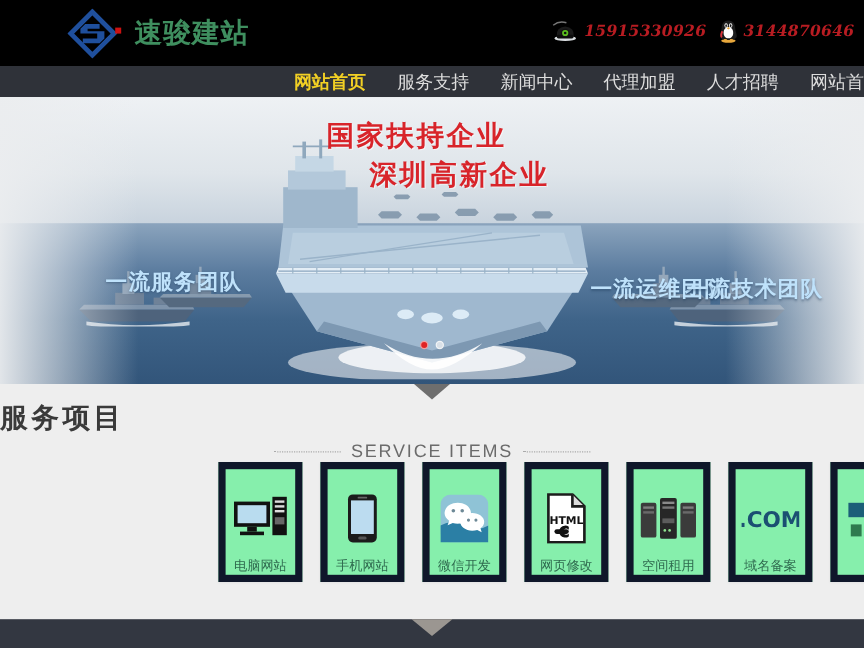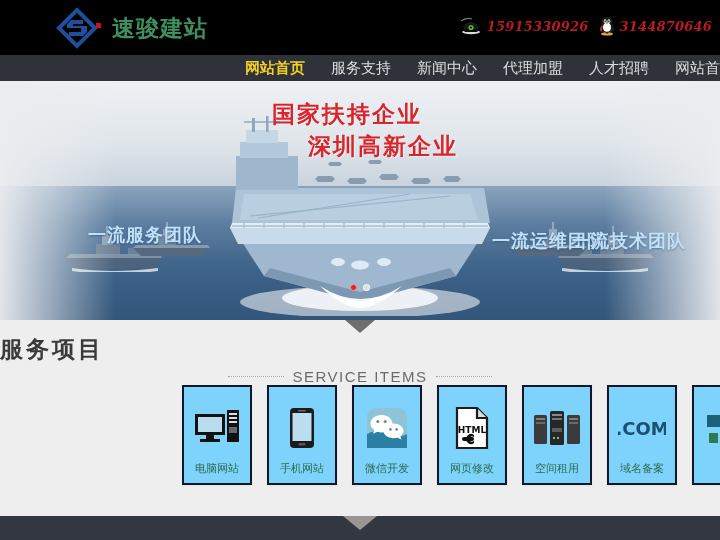--- a/index.html
+++ b/index.html
@@ -195,22 +195,22 @@
 
   .cards {
     position: absolute;
     left: 182px;
     top: 65px;
     display: flex;
     gap: 15px;
   }
   .card {
     width: 70px; height: 100px;
-    background: #7dd3fc;
-    border: 2px solid #0f172a;
+    background: #86efac;
+    border: 6px solid #0f172a;
     box-shadow: 0 1px 2px rgba(0,0,0,0.05);
     display: flex; flex-direction: column;
     align-items: center; justify-content: flex-start;
     padding-top: 18px;
     cursor: pointer;
   }
   .card-icon {
     height: 46px; width: 48px;
     display: flex; align-items: center; justify-content: center;
   }

